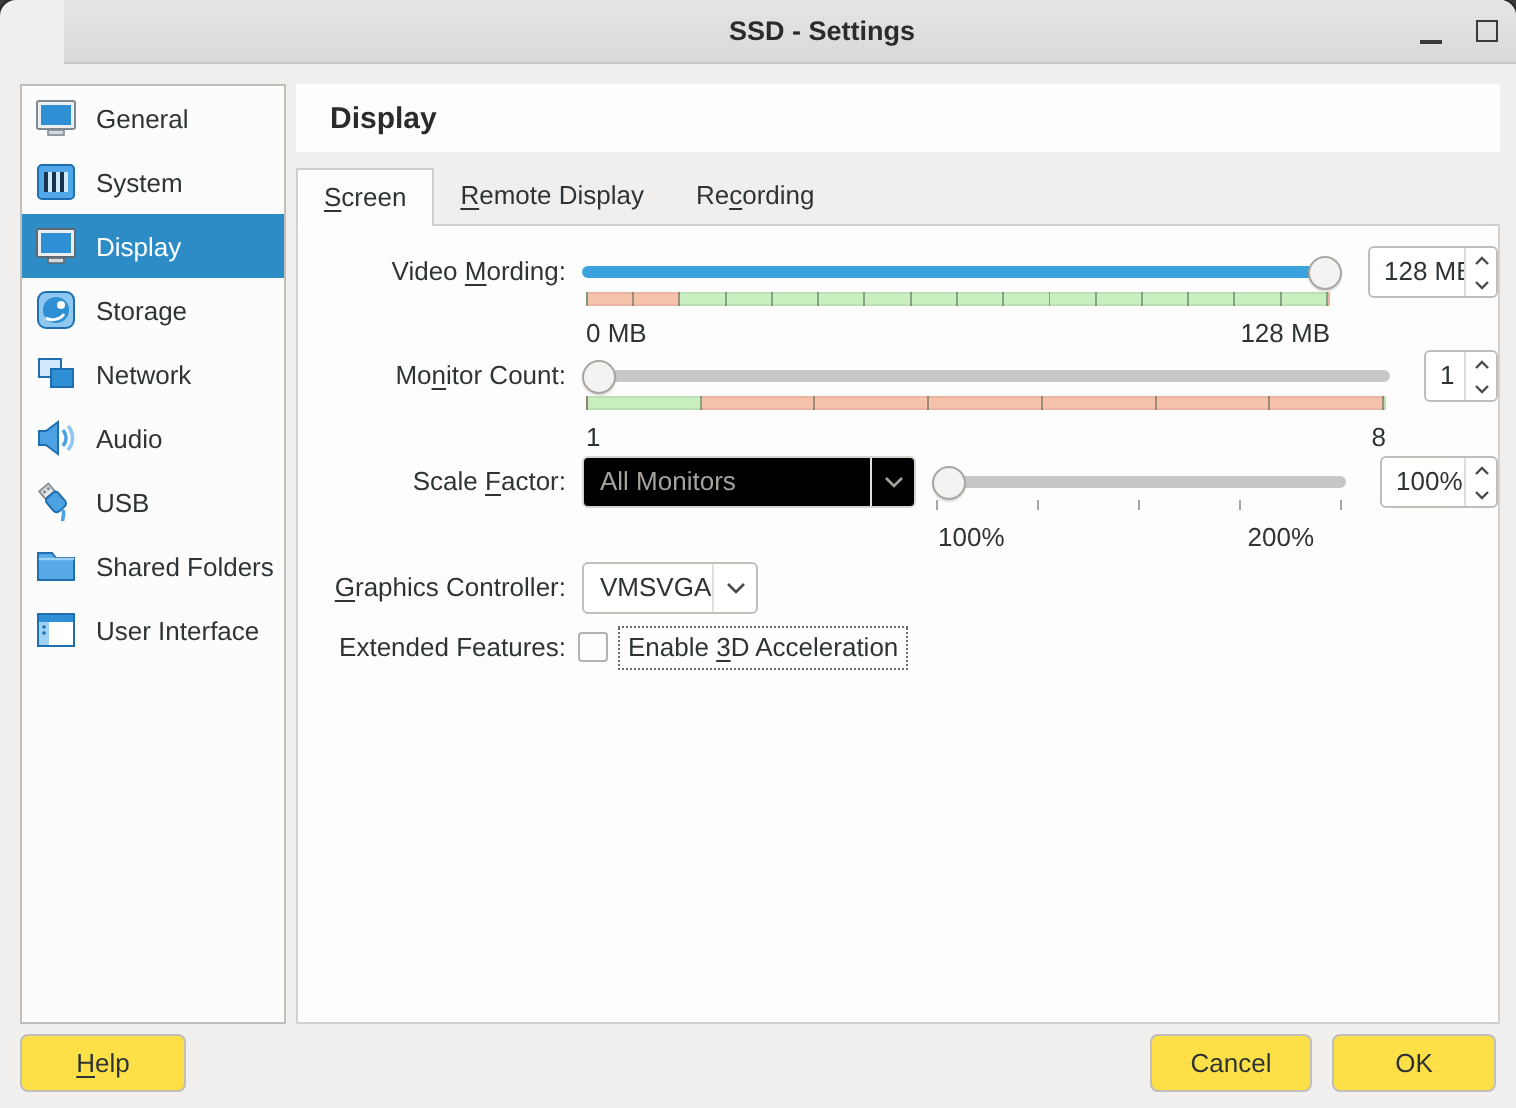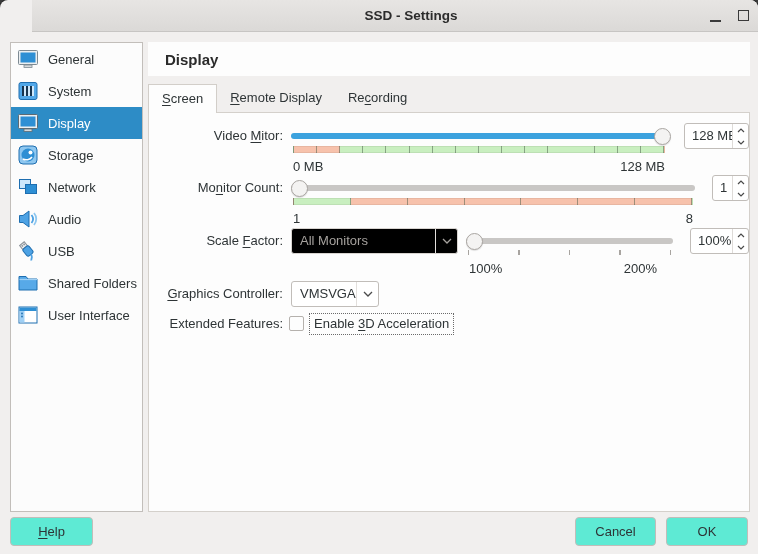--- a/index.html
+++ b/index.html
@@ -74,21 +74,21 @@
   .combo-val { flex:1 1 auto; line-height:24px; padding-left:8px; white-space:nowrap; overflow:hidden; color:#2e3436; }
   .combo-arrow { flex:0 0 22px; display:flex; align-items:center; justify-content:center; border-left:1px solid #e2dfdc; }
   .combo.disabled { background:#000000; border-color:#d8d4d0; }
   .combo.disabled .combo-val { color:#a6a29e; }
 
   .checkbox { position:absolute; width:15px; height:15px; background:#fdfdfd; border:1px solid #b5b1ad; border-radius:2px; }
   .cb-label { position:absolute; height:18px; line-height:18px; padding:0 3px; color:#2e3436;
               outline:1px dotted #6b6b6b; outline-offset:1px; white-space:nowrap; }
 
   
-  .fbtn { position:absolute; height:29px; background:#5eead4; border:1px solid #c1bdb9; border-radius:4px;
+  .fbtn { position:absolute; height:29px; background:#fde047; border:1px solid #c1bdb9; border-radius:4px;
           text-align:center; line-height:27px; color:#2e3436; }
   .btn-help   { left:10px;  top:517px; width:83px; }
   .btn-cancel { left:575px; top:517px; width:81px; }
   .btn-ok     { left:666px; top:517px; width:82px; }
 </style>
 </head>
 <body>
 
 <div class="window">
 
@@ -221,21 +221,21 @@
       <span></span><span class="mn">R</span><span>emote Display</span>
     </div>
     <div class="tab">
       <span>Re</span><span class="mn">c</span><span>ording</span>
     </div>
   </div>
 
   <div class="panel">
 
     <div class="flabel lh26" style="top:10px;">
-      <span>Video </span><span class="mn">M</span><span>itor:</span>
+      <span>Video </span><span class="mn">M</span><span>ording:</span>
     </div>
     <div class="track filled" style="left:142px; top:20px; width:376px;"></div>
     <div class="handle" style="left:505px; top:15px;"></div>
     <div class="strip strip-vm" style="left:144px; top:33px; width:372px;"></div>
     <span class="scale-lbl" style="left:144px; top:46px;">0 MB</span>
     <span class="scale-lbl" style="right:84px; top:46px;">128 MB</span>
     <div class="spin" style="left:535px; top:10px; width:65px;">
       <span class="spin-val">128 MB</span>
       <span class="spin-btns">
         <span class="spin-up">

